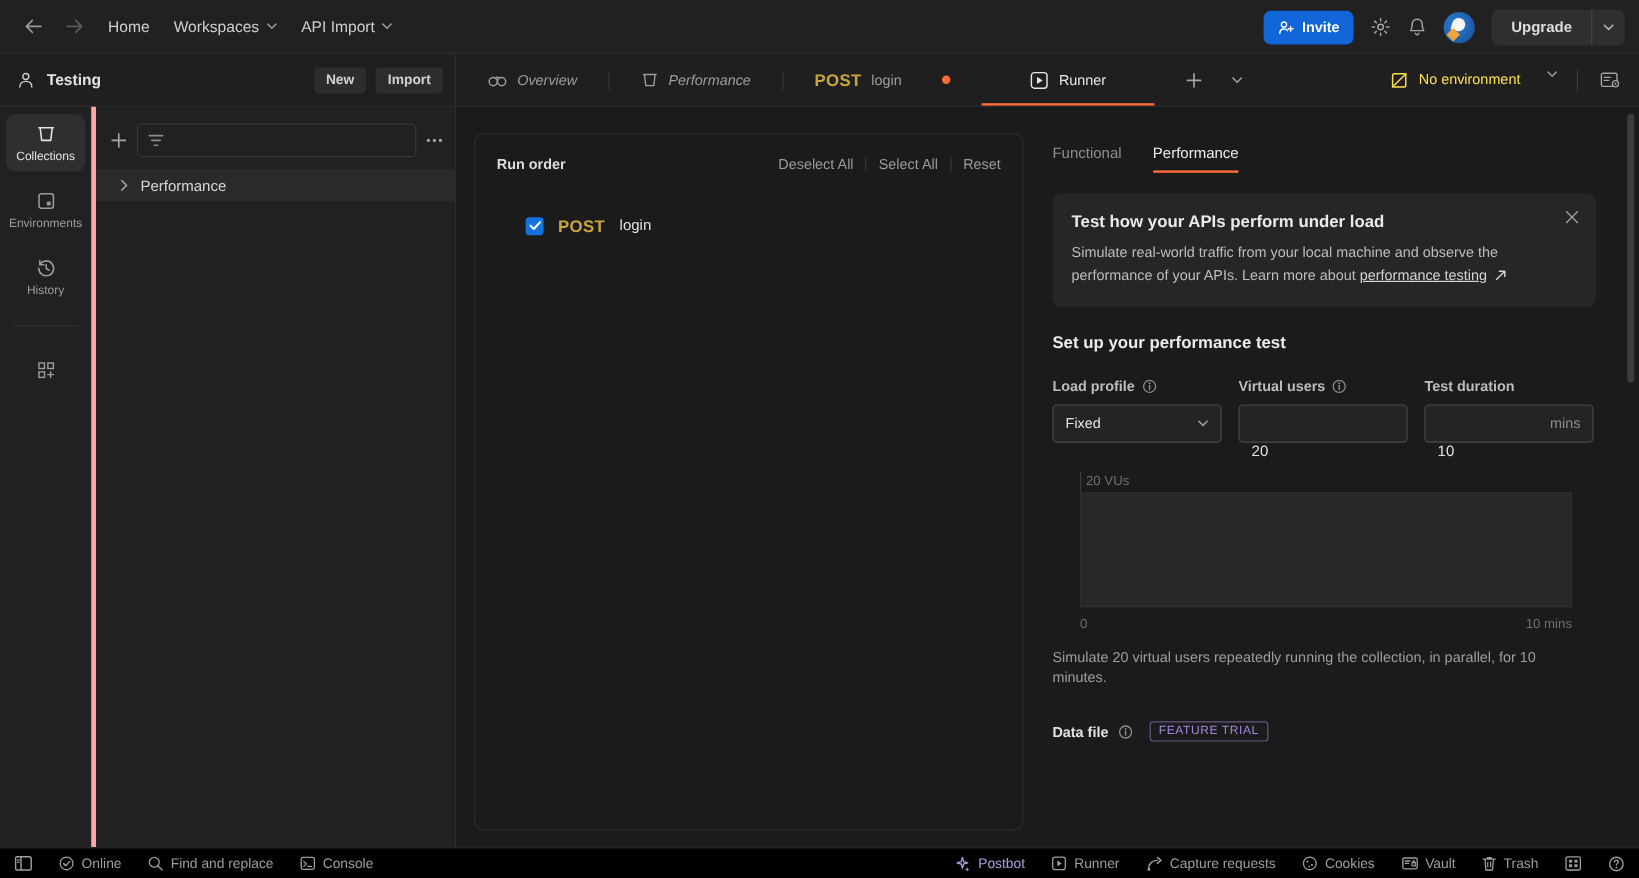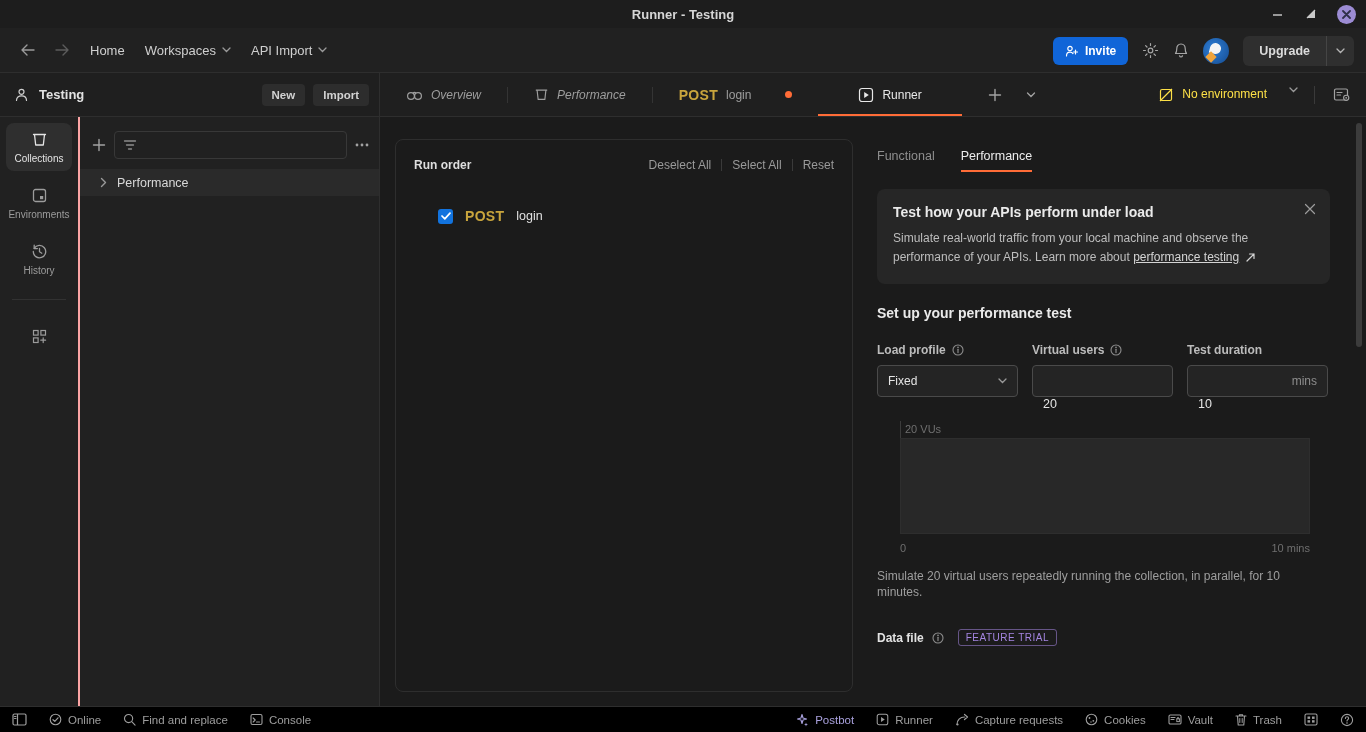--- a/index.html
+++ b/index.html
@@ -35,21 +35,21 @@
   .upgrade .drop { width:28px; border-left:1px solid #454545; display:flex; align-items:center; justify-content:center; color:#b5b5b5; cursor:pointer; }
 
   
   .body { flex:1; display:flex; min-height:0; }
   .left { width:380px; flex:0 0 auto; border-right:1px solid #2e2e2e; display:flex; flex-direction:column; background:#212121; }
   .ws-header { height:44px; border-bottom:1px solid #2e2e2e; display:flex; align-items:center; padding:0 10px 0 14px; background:#1f1f1f; }
   .ws-name { display:flex; align-items:center; gap:10px; font-size:13px; font-weight:bold; color:#e2e2e2; cursor:pointer; }
   .ws-actions { margin-left:auto; display:flex; gap:8px; }
   .sm-btn { background:#2d2d2d; border:none; color:#d2d2d2; font-size:11.5px; font-weight:bold; padding:5px 10px; border-radius:4px; cursor:pointer; }
   .left-lower { flex:1; display:flex; min-height:0; }
-  .rail { width:80px; flex:0 0 auto; border-right:2px solid #fca5a5; padding-top:6px; display:flex; flex-direction:column; align-items:center; }
+  .rail { width:80px; flex:0 0 auto; border-right:4px solid #fca5a5; padding-top:6px; display:flex; flex-direction:column; align-items:center; }
   .rail-item { width:66px; padding:8px 2px 7px; border-radius:8px; display:flex; flex-direction:column; align-items:center; gap:5px; color:#9c9c9c; font-size:10px; cursor:pointer; margin-bottom:8px; }
   .rail-item.active { background:#2f2f2f; color:#e4e4e4; }
   .rail-divider { width:54px; height:1px; background:#323232; margin:8px 0 22px; }
   .tree { flex:1; background:#212121; }
   .tree-toolbar { display:flex; align-items:center; padding:14px 10px 10px 12px; gap:8px; }
   .filter-input { flex:1; height:28px; border:1px solid #383838; border-radius:4px; display:flex; align-items:center; padding:0 8px; color:#8c8c8c; cursor:text; }
   .tree-row { height:27px; display:flex; align-items:center; gap:10px; padding:0 10px 0 20px; background:#2a2a2a; color:#d8d8d8; font-size:12.5px; cursor:pointer; }
 
   
   .main { flex:1; display:flex; flex-direction:column; min-width:0; background:#1b1b1b; }
@@ -118,41 +118,20 @@
   .sb-left { display:flex; align-items:center; gap:6px; }
   .sb-right { margin-left:auto; display:flex; align-items:center; gap:6px; }
   .sb-postbot { color:#a9a1dd; }
   svg { display:block; }
 </style>
 </head>
 <body>
 
 <div class="app">
 
-  <div class="titlebar">
-    <span class="title">Runner - Testing</span>
-    <div class="win-controls">
-      <span class="win-btn">
-        <svg width="11" height="11" viewBox="0 0 11 11">
-            <line x1="1" y1="6" x2="10" y2="6" stroke="currentColor" stroke-width="1.6"></line>
-          </svg>
-      </span>
-      <span class="win-btn">
-        <svg width="10" height="10" viewBox="0 0 10 10">
-            <path d="M1 9 L9 1 L9 9 Z" fill="#c9c9c9"></path>
-            <path d="M1 9 L9 1" stroke="#c9c9c9" stroke-width="1.2"></path>
-          </svg>
-      </span>
-      <span class="win-close">
-        <svg width="9" height="9" viewBox="0 0 9 9">
-            <path d="M1 1 L8 8 M8 1 L1 8" stroke="#30304a" stroke-width="1.8" stroke-linecap="round"></path>
-          </svg>
-      </span>
-    </div>
-  </div>
 
 
   <div class="nav">
     <div class="nav-arrows">
       <span class="icon-btn" style="color:#9a9a9a">
         <svg width="16" height="14" viewBox="0 0 16 14">
             <path d="M7 2 L2 7 L7 12 M2 7 H14" stroke="currentColor" stroke-width="1.4" fill="none" stroke-linecap="round" stroke-linejoin="round"></path>
           </svg>
       </span>
       <span class="icon-btn" style="color:#5c5c5c">

